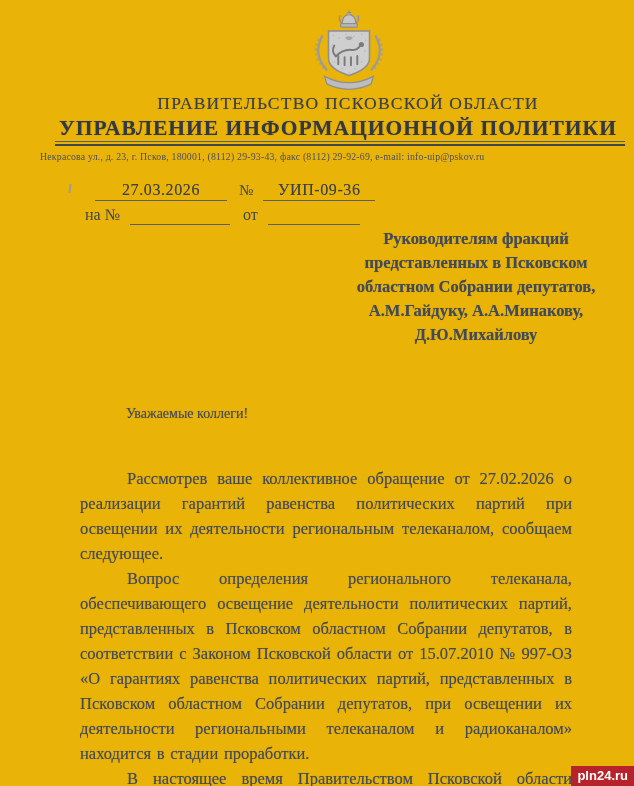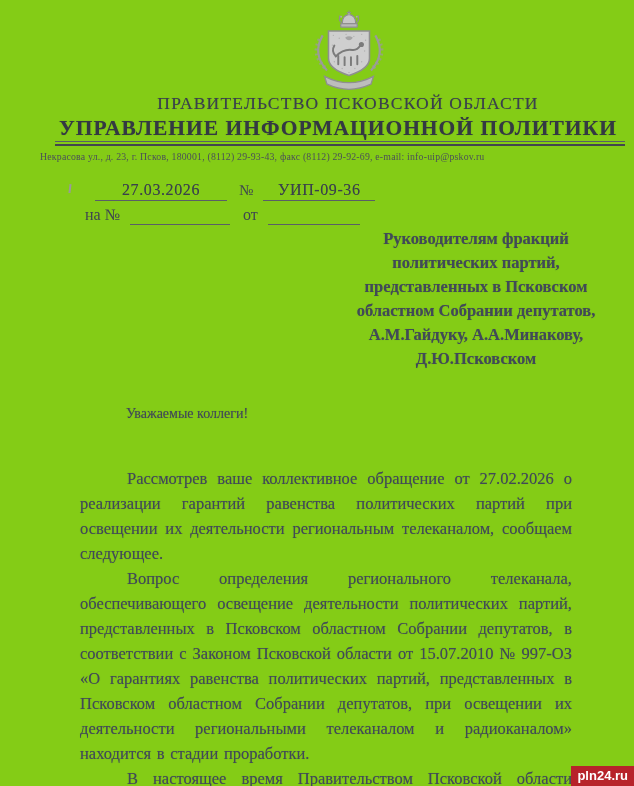--- a/index.html
+++ b/index.html
@@ -1,19 +1,19 @@
 <!DOCTYPE html>
 <html lang="ru"><head>
 <meta charset="utf-8">
 <style>
   html,body{margin:0;padding:0;background:#ffffff;}
   .page{
     position:relative;
     width:634px;height:786px;
-    background:#84cc16;
+    background:#eab308;
     overflow:hidden;
     font-family:"Liberation Serif","DejaVu Serif",serif;
     color:#414a57;
   }
   
   .emblem{position:absolute;left:299px;top:8px;width:100px;height:84px;}
   
   .org1{
     position:absolute;top:93px;left:62px;width:572px;
     text-align:center;font-size:17.5px;letter-spacing:1.2px;
@@ -143,25 +143,24 @@
   <div class="ref-row ref-row2">
     <span style="width:85px;"></span>
     <span style="margin:0 10px 1px 0;">на №</span>
     <span class="blank" style="width:100px;height:17px;"></span>
     <span style="margin:0 10px 1px 13px;">от</span>
     <span class="blank" style="width:92px;height:17px;"></span>
   </div>
 
   <div class="addressee">
     <div>Руководителям фракций</div>
-    <div>политических партий,</div>
     <div>представленных в Псковском</div>
     <div>областном Собрании депутатов,</div>
     <div>А.М.Гайдуку, А.А.Минакову,</div>
-    <div>Д.Ю.Псковском</div>
+    <div>Д.Ю.Михайлову</div>
   </div>
 
   <div class="letter">
     <div class="salutation">Уважаемые коллеги!</div>
     <p>Рассмотрев ваше коллективное обращение от 27.02.2026 о реализации гарантий равенства политических партий при освещении их деятельности региональным телеканалом, сообщаем следующее.</p>
     <p>Вопрос определения регионального телеканала, обеспечивающего освещение деятельности политических партий, представленных в Псковском областном Собрании депутатов, в соответствии с Законом Псковской области от 15.07.2010 № 997-ОЗ «О гарантиях равенства политических партий, представленных в Псковском областном Собрании депутатов, при освещении их деятельности региональными телеканалом и радиоканалом» находится в стадии проработки.</p>
     <p>В настоящее время Правительством Псковской области проводится комплексный анализ вариантов реализации указанных гарантий с учетом требований федерального и областного законодательства, действующей</p>
   </div>
 
   <div class="watermark">pln24.ru</div>

